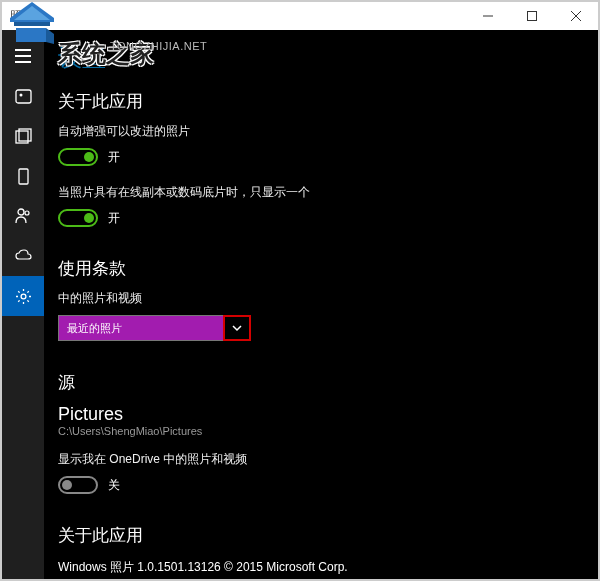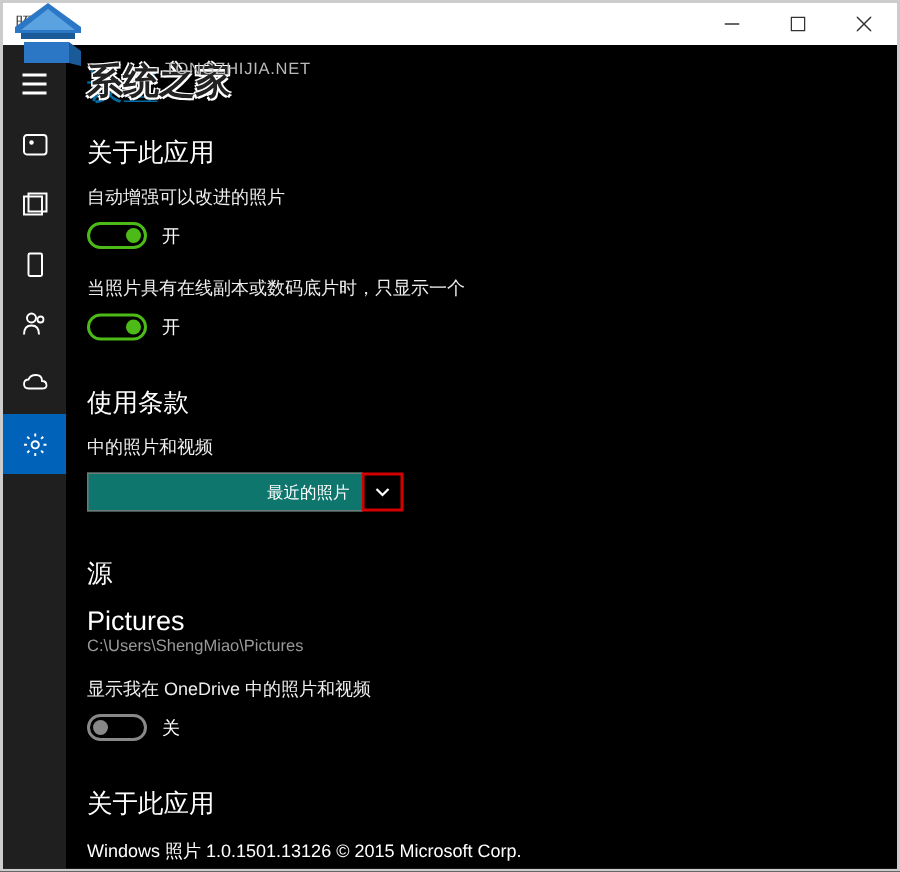--- a/index.html
+++ b/index.html
@@ -32,21 +32,21 @@
   .section-desc { font-size: 12px; color: #eee; margin-bottom: 8px; }
   
   .toggle-row { display: flex; align-items: center; gap: 10px; margin-bottom: 18px; }
   .toggle { width: 40px; height: 18px; border-radius: 9px; border: 2px solid #4cbb17; position: relative; cursor: pointer; }
   .toggle.on .knob { position: absolute; right: 2px; top: 2px; width: 10px; height: 10px; border-radius: 50%; background: #4cbb17; }
   .toggle.off { border-color: #888; }
   .toggle.off .knob { position: absolute; left: 2px; top: 2px; width: 10px; height: 10px; border-radius: 50%; background: #888; }
   .toggle-label { font-size: 12px; color: #fff; }
   
   .dropdown-wrap { display: flex; gap: 0; }
-  .dropdown { width: 184px; height: 26px; border: 1px solid #777; background: #0f766e; color: #fff; font-size: 11px; padding: 0 8px; display: flex; align-items: center; justify-content: flex-end; }
+  .dropdown { width: 166px; height: 26px; border: 1px solid #777; background: #a21caf; color: #fff; font-size: 11px; padding: 0 8px; display: flex; align-items: center; }
   .dropdown-btn { width: 28px; height: 26px; border: 2px solid #d40000; display: flex; align-items: center; justify-content: center; color: #fff; cursor: pointer; font-size: 11px; margin-left: -1px; }
   
   .src-title { font-size: 18px; color: #fff; margin-top: 4px; }
   .src-path { font-size: 11px; color: #999; margin-bottom: 14px; }
   
   .about-version { font-size: 12px; color: #fff; margin-top: 12px; margin-bottom: 6px; }
   .links { font-size: 11px; color: #2b77c5; }
   .links a { color: #2b77c5; text-decoration: none; cursor: pointer; }
   .sep { color: #999; margin: 0 3px; }
 </style>

